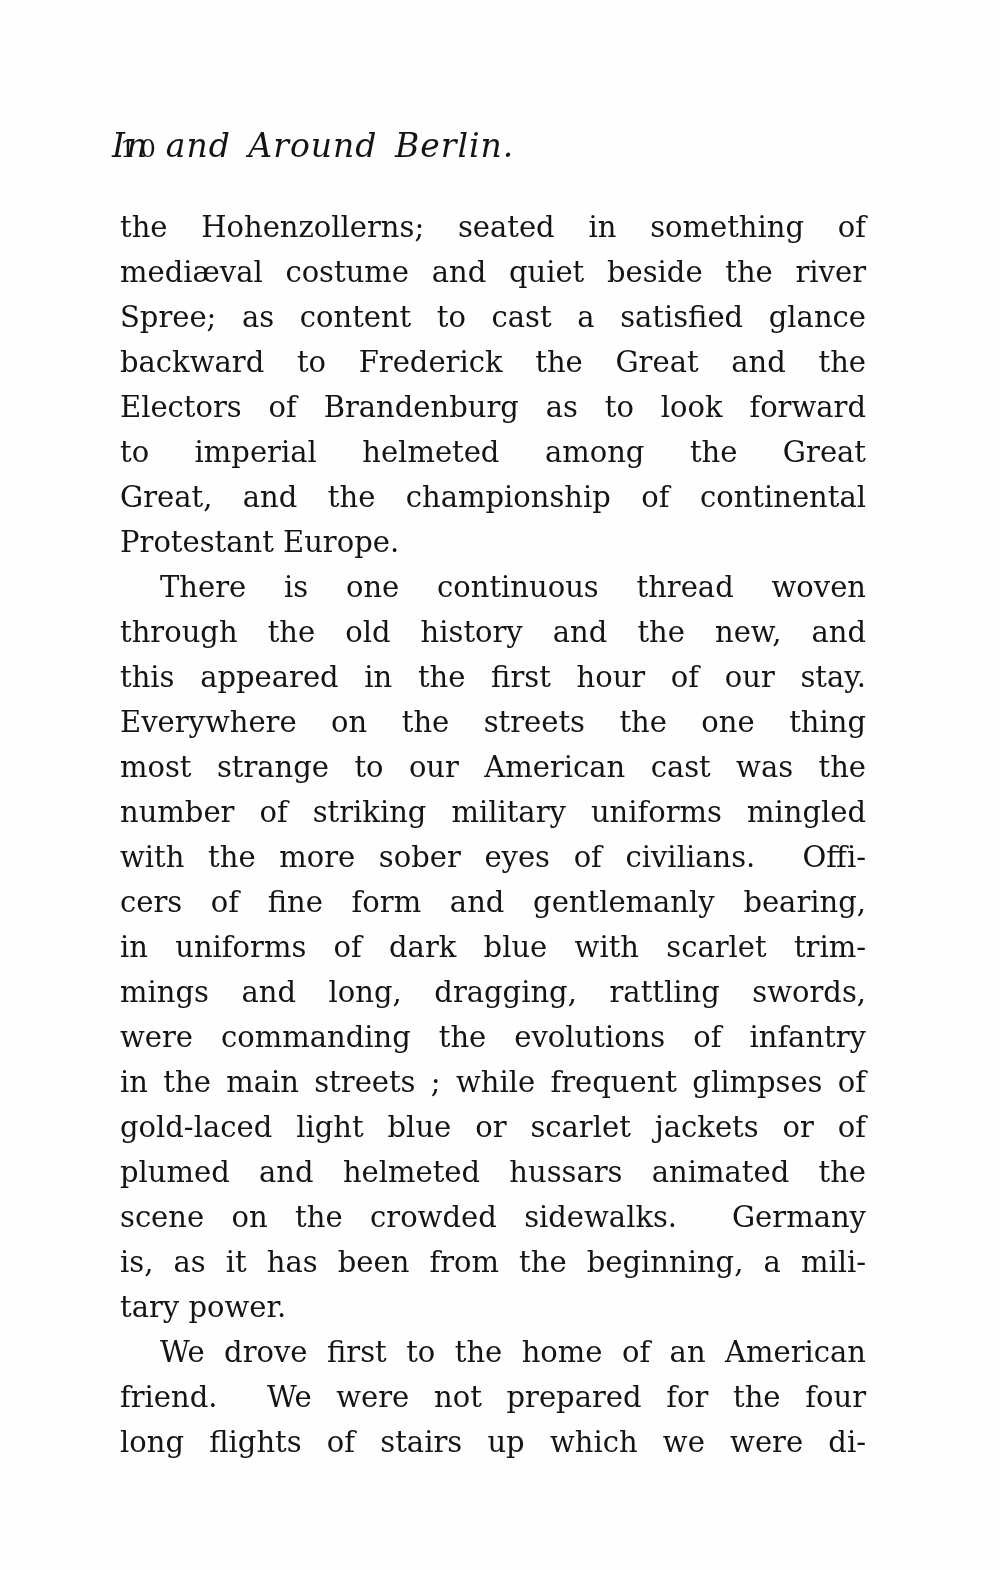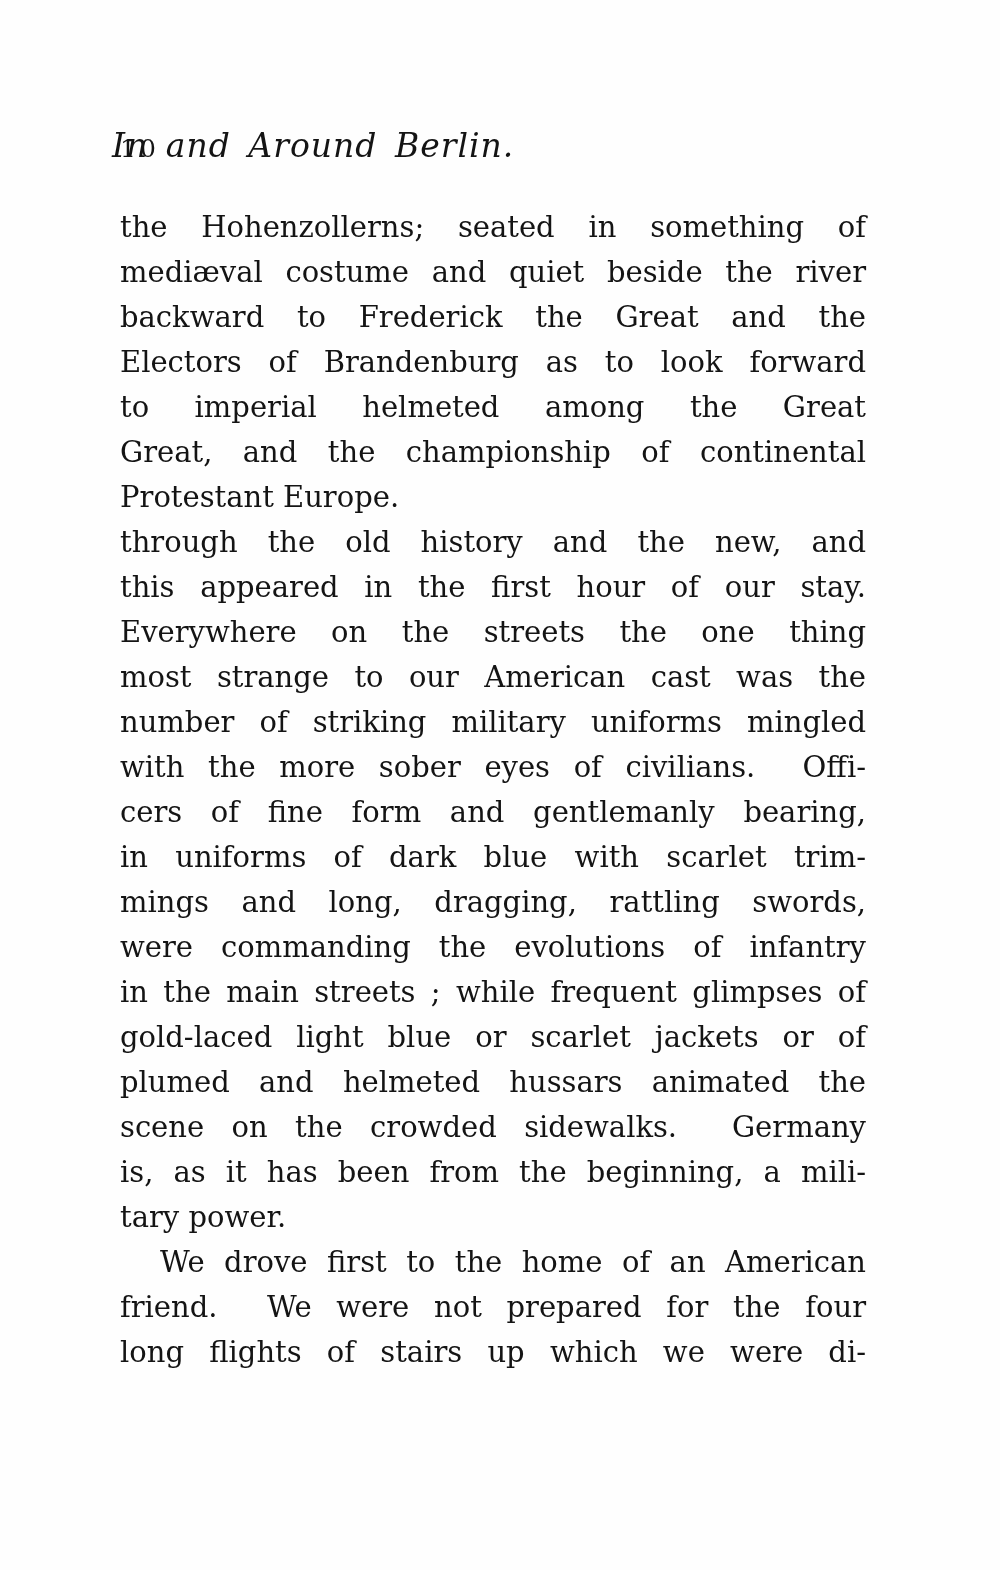--- a/index.html
+++ b/index.html
@@ -72,28 +72,30 @@
   <div class="running-header">
     <span class="page-number">10</span>
     <span class="running-title">In and Around Berlin.</span>
   </div>
 
   <div class="body-text">
 
     <div>
       <div class="line">the Hohenzollerns; seated in something of</div>
       <div class="line">mediæval costume and quiet beside the river</div>
+      <div class="line">Spree; as content to cast a satisfied glance</div>
       <div class="line">backward to Frederick the Great and the</div>
       <div class="line">Electors of Brandenburg as to look forward</div>
       <div class="line">to imperial helmeted among the Great</div>
       <div class="line">Great, and the championship of continental</div>
       <div class="line last">Protestant Europe.</div>
     </div>
 
     <div>
+      <div class="line indent">There is one continuous thread woven</div>
       <div class="line">through the old history and the new, and</div>
       <div class="line">this appeared in the first hour of our stay.</div>
       <div class="line">Everywhere on the streets the one thing</div>
       <div class="line">most strange to our American cast was the</div>
       <div class="line">number of striking military uniforms mingled</div>
       <div class="line">with the more sober eyes of civilians.  Offi-</div>
       <div class="line">cers of fine form and gentlemanly bearing,</div>
       <div class="line">in uniforms of dark blue with scarlet trim-</div>
       <div class="line">mings and long, dragging, rattling swords,</div>
       <div class="line">were commanding the evolutions of infantry</div>

